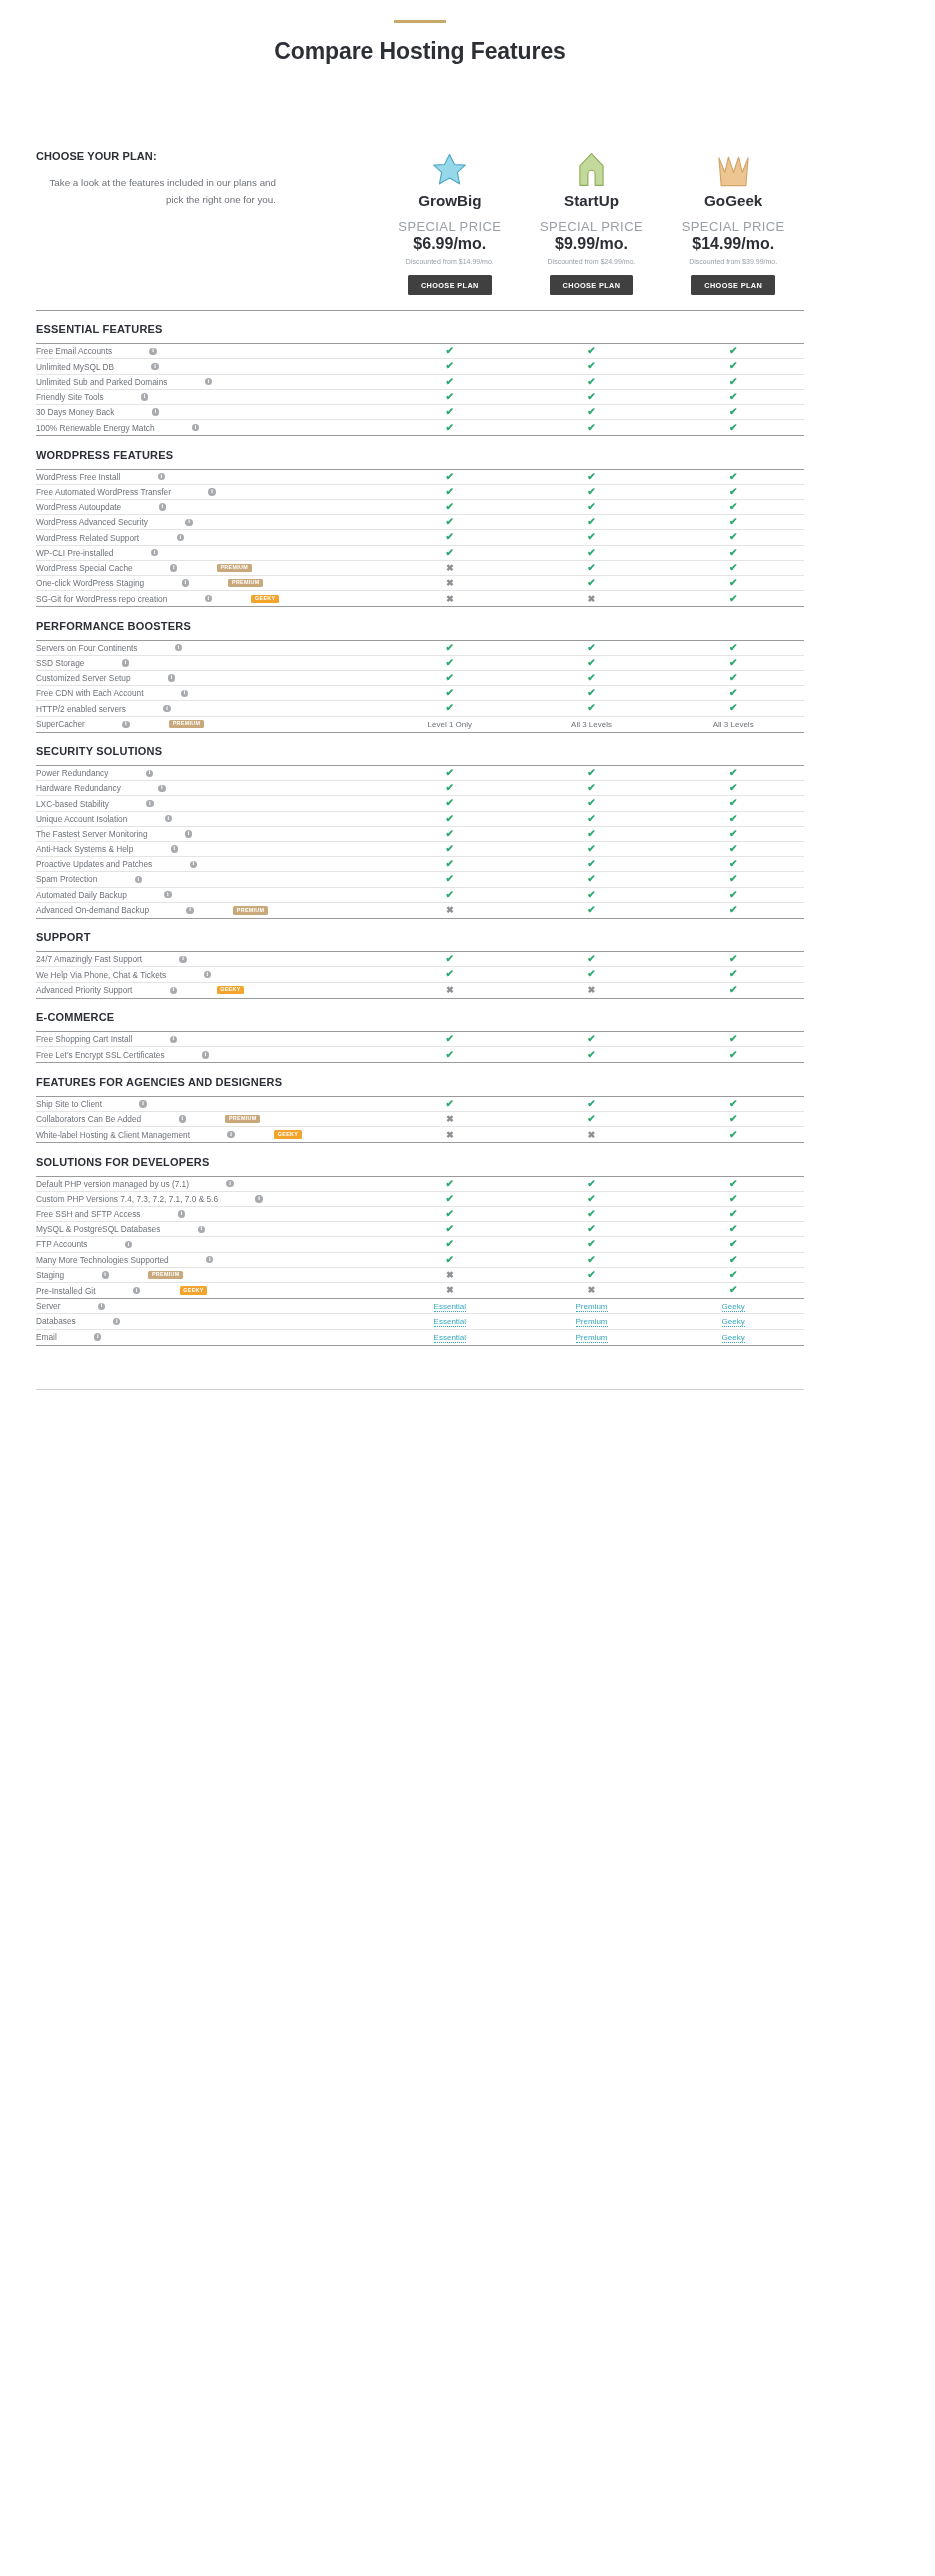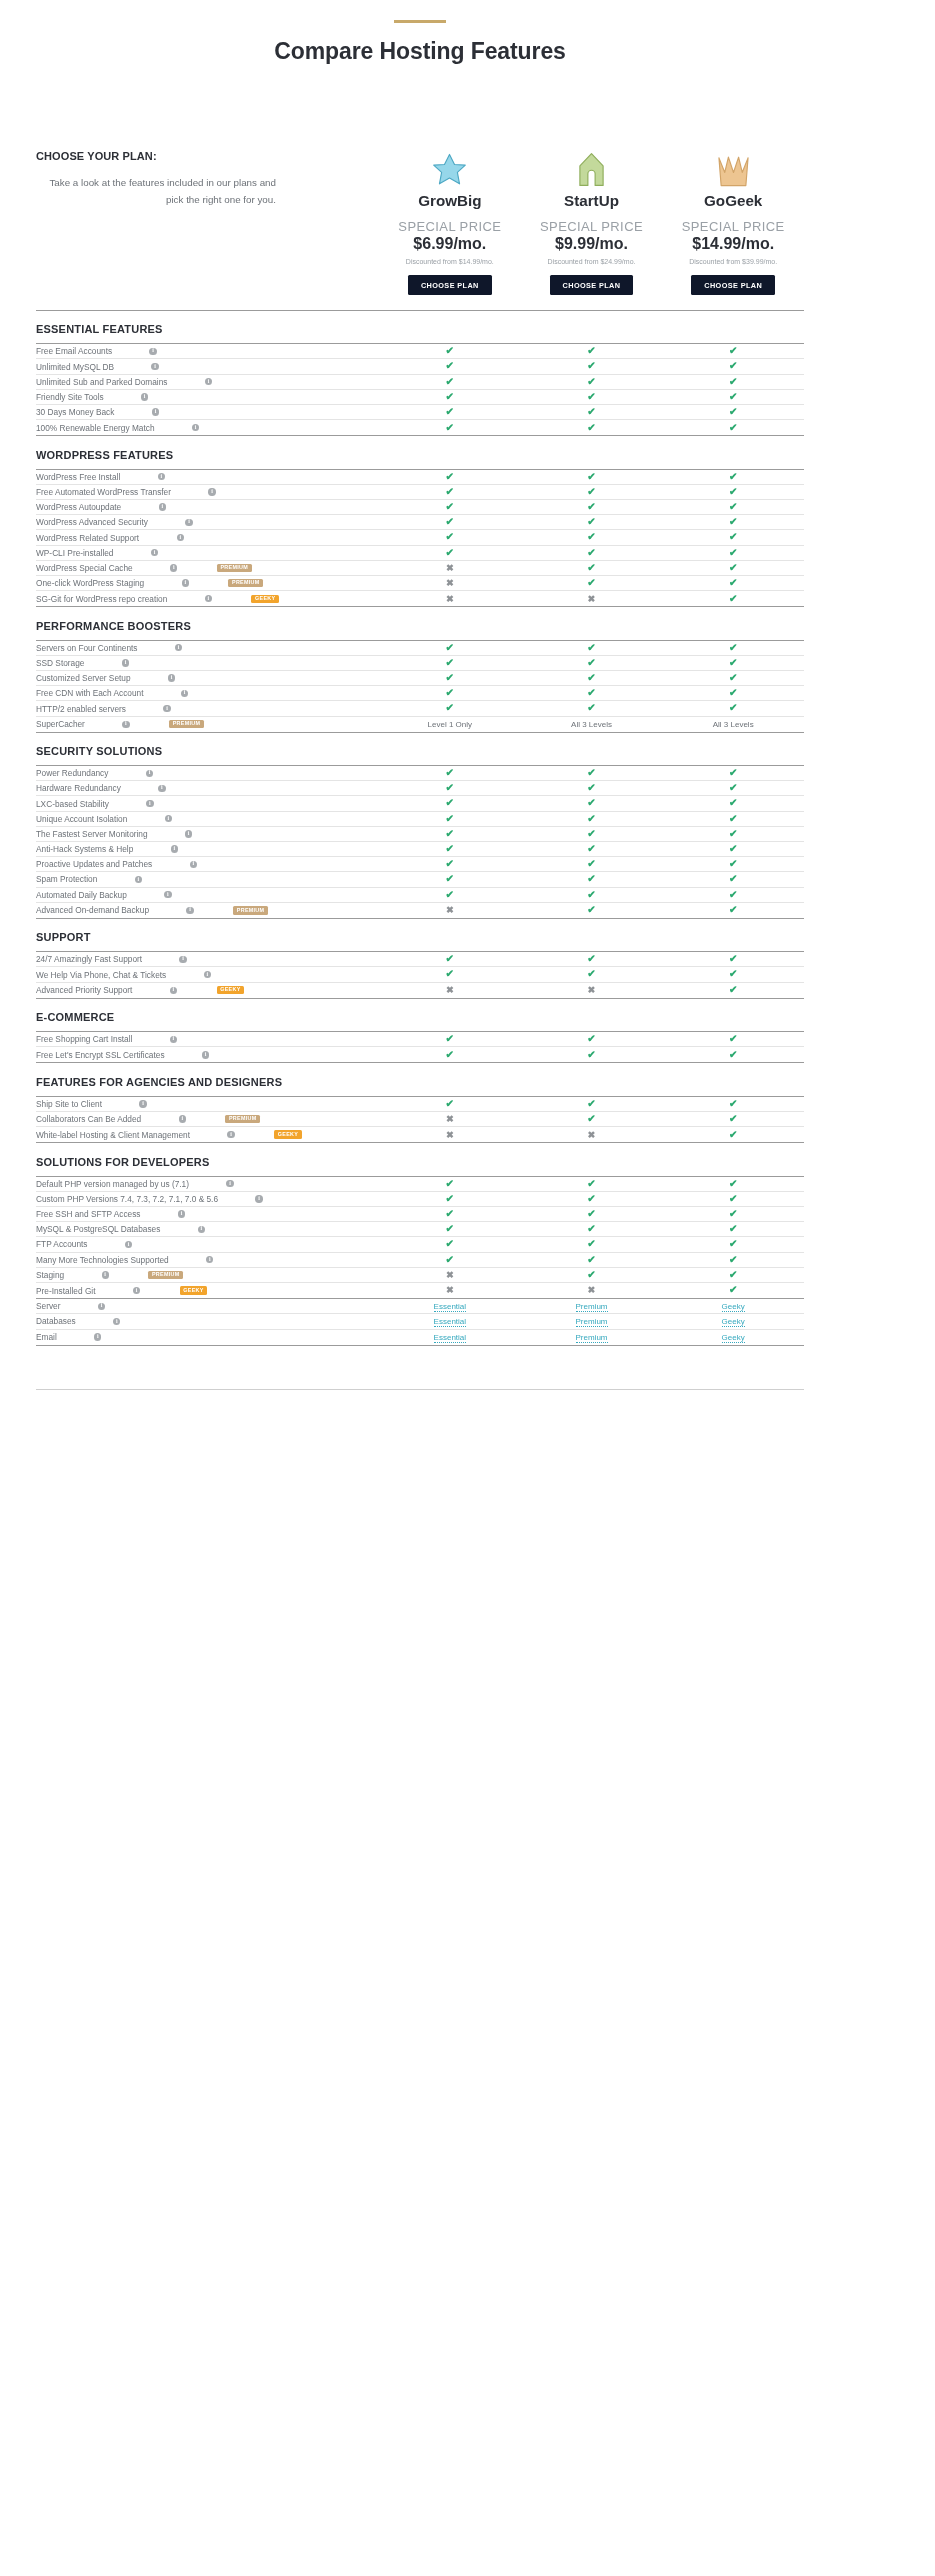--- a/index.html
+++ b/index.html
@@ -113,21 +113,21 @@
     margin-top: 1.5px;
   }
   .price-old {
     font-size: 7px;
     color: #9aa0a6;
     margin-top: 5.1px;
   }
   .choose-plan-btn {
     display: inline-block;
     margin-top: 9.4px;
-    background: #0f172a;
+    background: #404040;
     color: #ffffff;
     font-size: 7.3px;
     font-weight: 700;
     letter-spacing: 0.4px;
     padding: 5.8px 13px;
     border: none;
     border-radius: 1.5px;
     cursor: pointer;
     font-family: "Liberation Sans", sans-serif;
   }

